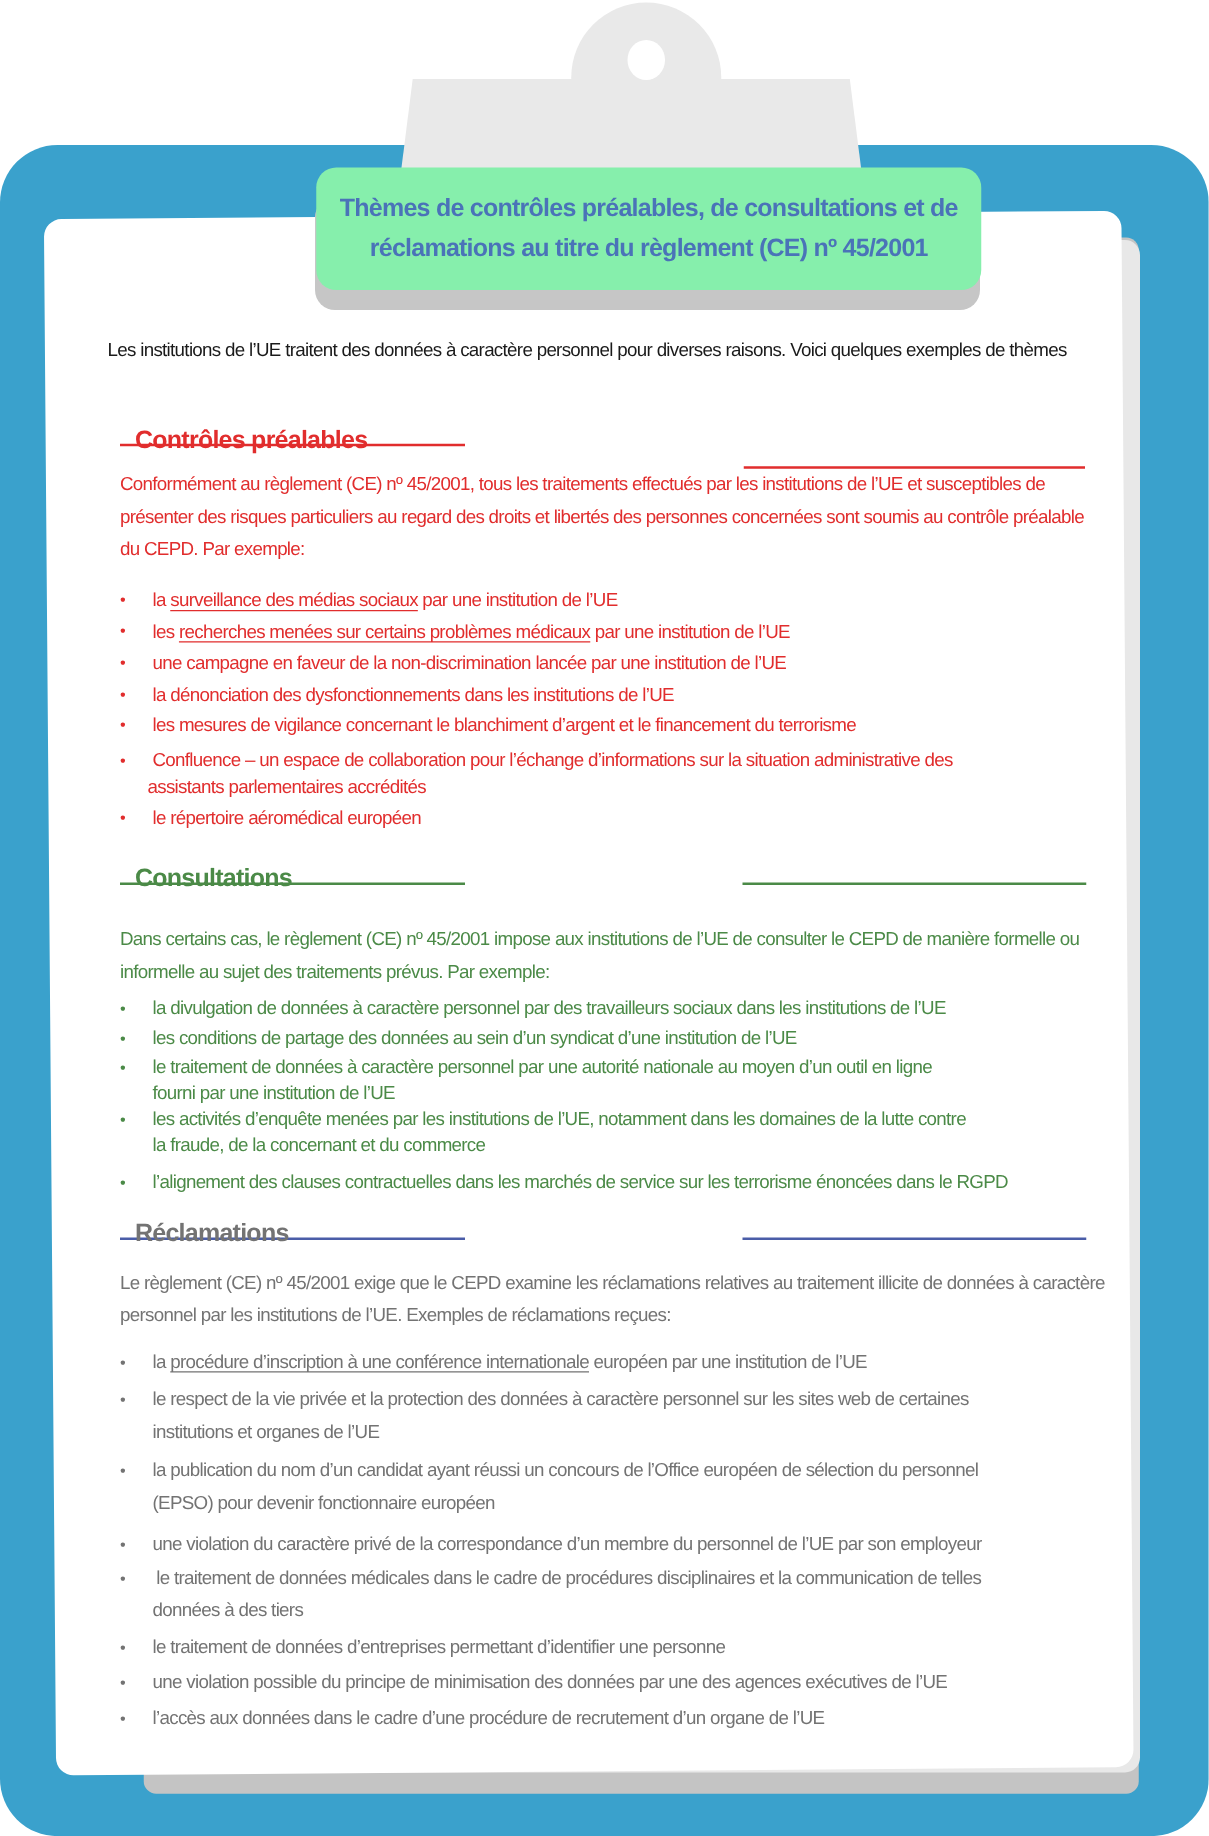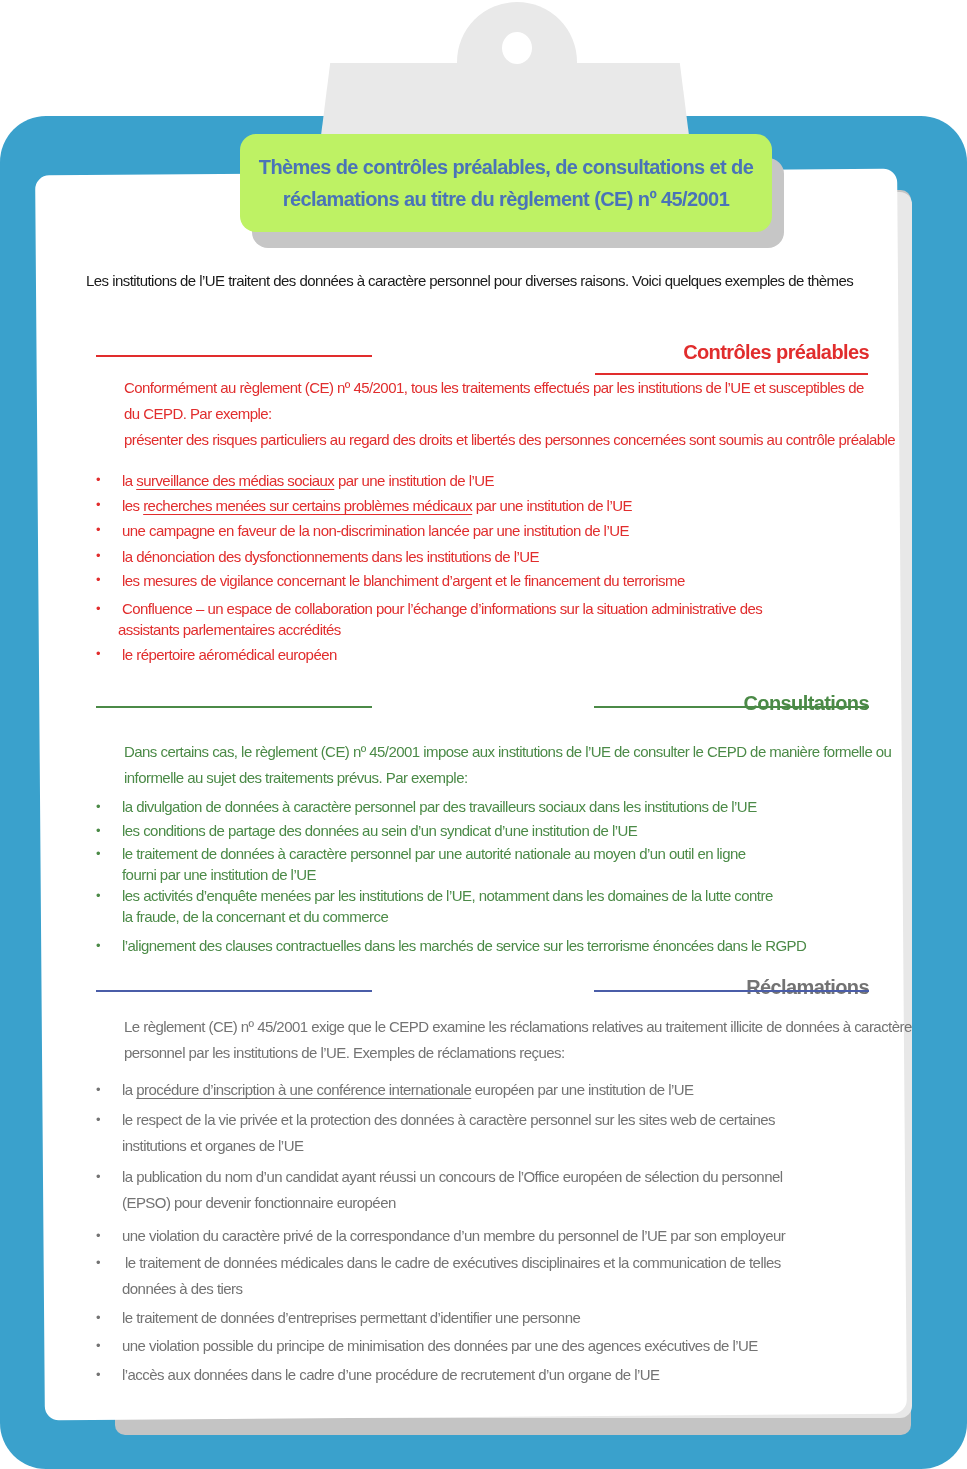--- a/index.html
+++ b/index.html
@@ -15,34 +15,34 @@
               background: #e9e9e9; border-radius: 14px 14px 0 0;
               clip-path: polygon(4% 0, 96% 0, 100% 100%, 0 100%); }
   .sheet-back2 { position: absolute; left: 115px; top: 190px; width: 796px; height: 1245px;
                  background: #c4c4c4; border-radius: 10px; }
   .sheet-back { position: absolute; left: 56px; top: 192px; width: 856px; height: 1226px;
                 background: #e8e8e8; border-radius: 12px; }
   .sheet { position: absolute; left: 40px; top: 172px; width: 862px; height: 1245px;
            background: #ffffff; border-radius: 14px; transform: rotate(-0.45deg); transform-origin: center; }
   .title-shadow { position: absolute; left: 252px; top: 158px; width: 532px; height: 90px;
                   background: #c6c6c6; border-radius: 16px; }
-  .title-box { position: absolute; left: 240px; top: 134px; width: 532px; height: 98px;
-               background: #bef264; border-radius: 16px; display: flex; align-items: center; justify-content: center;
+  .title-box { position: absolute; left: 253px; top: 134px; width: 532px; height: 98px;
+               background: #86efac; border-radius: 16px; display: flex; align-items: center; justify-content: center;
                text-align: center; }
   .title-text { color: #4a73b8; font-weight: bold; font-size: 20px; line-height: 32px;
                 letter-spacing: -0.6px; font-family: "Liberation Sans Narrow", "Liberation Sans", sans-serif; }
   .content { position: absolute; left: 0; top: 0; width: 787px; height: 1469px; }
   .narrow { font-family: "Liberation Sans", sans-serif; letter-spacing: -0.55px; font-size: 15px; }
   .intro { position: absolute; left: 86px; top: 268px; width: 800px; color: #1a1a1a; line-height: 26px; }
   .sec-head { position: absolute; left: 96px; width: 773px; height: 30px; }
   .sec-head .rule-l { position: absolute; left: 0; top: 14px; width: 276px; height: 2px; }
   .sec-head .rule-r { position: absolute; right: 0; top: 14px; width: 275px; height: 2px; }
-  .sec-head .htitle { position: absolute; left: 0; right: 0; top: 0; text-align: right;
+  .sec-head .htitle { position: absolute; left: 12px; right: 0; top: 0; text-align: left;
                       font-weight: bold; font-size: 20px; letter-spacing: -0.6px; }
-  .para { position: absolute; left: 96px; width: 810px; line-height: 26px; margin-left: 28px; }
+  .para { position: absolute; left: 96px; width: 810px; line-height: 26px; }
   ul.blist { position: absolute; left: 96px; width: 800px; margin: 0; padding: 0; list-style: none; }
   ul.blist li { position: relative; padding-left: 26px; }
   ul.blist li .dot { position: absolute; left: 0; top: 0; font-size: 13px; }
   u { text-decoration-thickness: 1px; text-underline-offset: 3px; }
 
   .red { color: #e12d2d; }
   .red .rule-l, .red .rule-r { background: #e12d2d; }
   .green { color: #4b8a47; }
   .green .rule-l, .green .rule-r { background: #4b8a47; }
   .blue { color: #737373; }
@@ -74,22 +74,22 @@
   </div>
 
   <div class="sec-head red" style="top:341px;">
     <div class="rule-l"></div>
     <div class="htitle">Contrôles préalables</div>
   </div>
   <div style="position:absolute;left:595px;top:373px;width:273px;height:2px;background:#e12d2d;"></div>
 
   <div class="para narrow red" style="top:375px;">
     <div>Conformément au règlement (CE) nº 45/2001, tous les traitements effectués par les institutions de l’UE et susceptibles de</div>
+    <div>présenter des risques particuliers au regard des droits et libertés des personnes concernées sont soumis au contrôle préalable</div>
     <div>du CEPD. Par exemple:</div>
-    <div>présenter des risques particuliers au regard des droits et libertés des personnes concernées sont soumis au contrôle préalable</div>
   </div>
 
   <ul class="blist narrow red" style="top:472px;">
     <li style="height:25px;">
       <span class="dot">•</span>
       <span>la </span><u>surveillance des médias sociaux</u><span> par une institution de l’UE</span>
     </li>
     <li style="height:25px;">
       <span class="dot">•</span>
       <span>les </span><u>recherches menées sur certains problèmes médicaux</u><span> par une institution de l’UE</span>
@@ -178,21 +178,21 @@
       <span class="dot">•</span>
       <div>la publication du nom d’un candidat ayant réussi un concours de l’Office européen de sélection du personnel</div>
       <div>(EPSO) pour devenir fonctionnaire européen</div>
     </li>
     <li style="height:27px;">
       <span class="dot">•</span>
       <span>une violation du caractère privé de la correspondance d’un membre du personnel de l’UE par son employeur</span>
     </li>
     <li style="height:55px;">
       <span class="dot">•</span>
-      <div style="margin-left:3px;">le traitement de données médicales dans le cadre de exécutives disciplinaires et la communication de telles</div>
+      <div style="margin-left:3px;">le traitement de données médicales dans le cadre de procédures disciplinaires et la communication de telles</div>
       <div>données à des tiers</div>
     </li>
     <li style="height:28px;">
       <span class="dot">•</span>
       <span>le traitement de données d’entreprises permettant d’identifier une personne</span>
     </li>
     <li style="height:29px;">
       <span class="dot">•</span>
       <span>une violation possible du principe de minimisation des données par une des agences exécutives de l’UE</span>
     </li>

